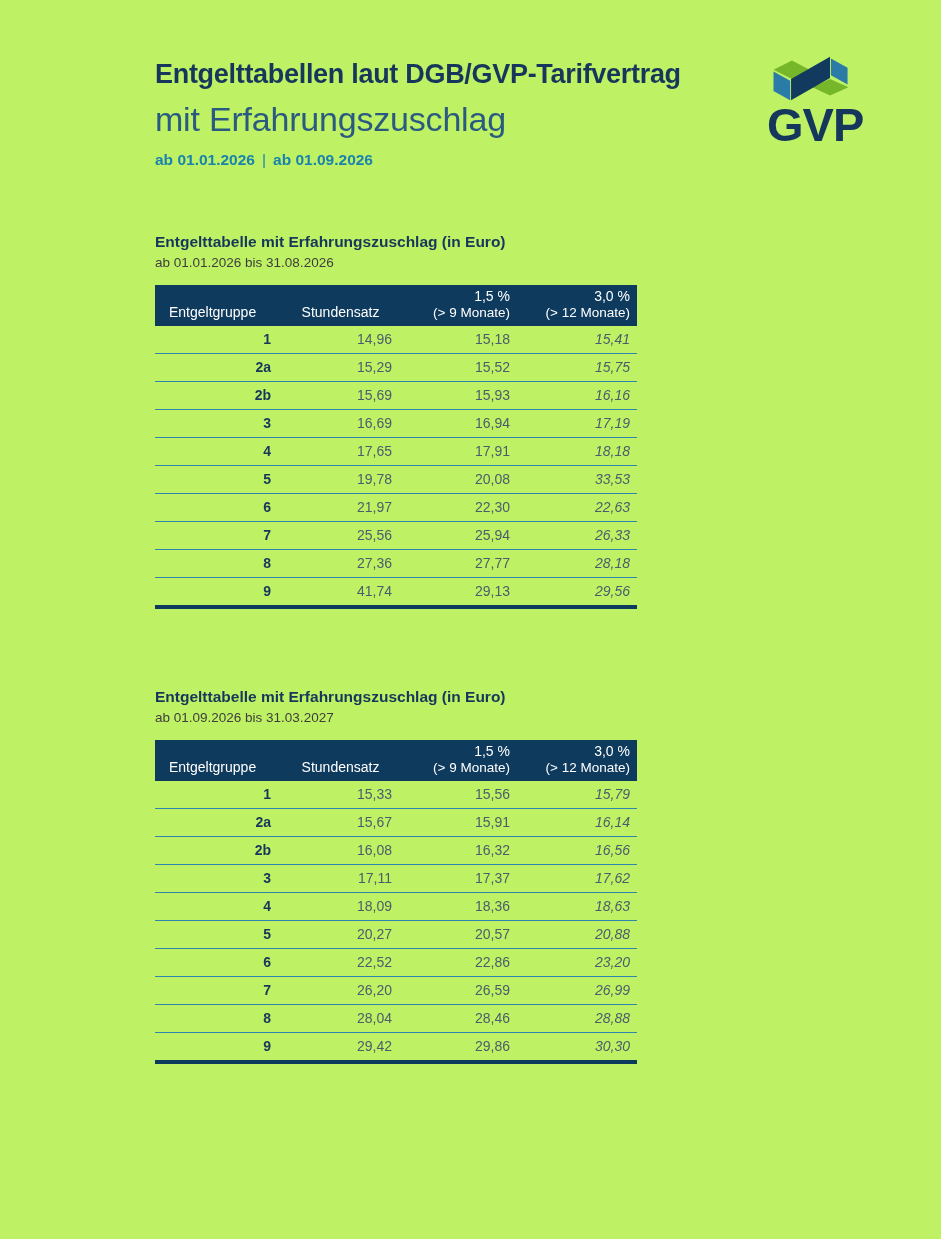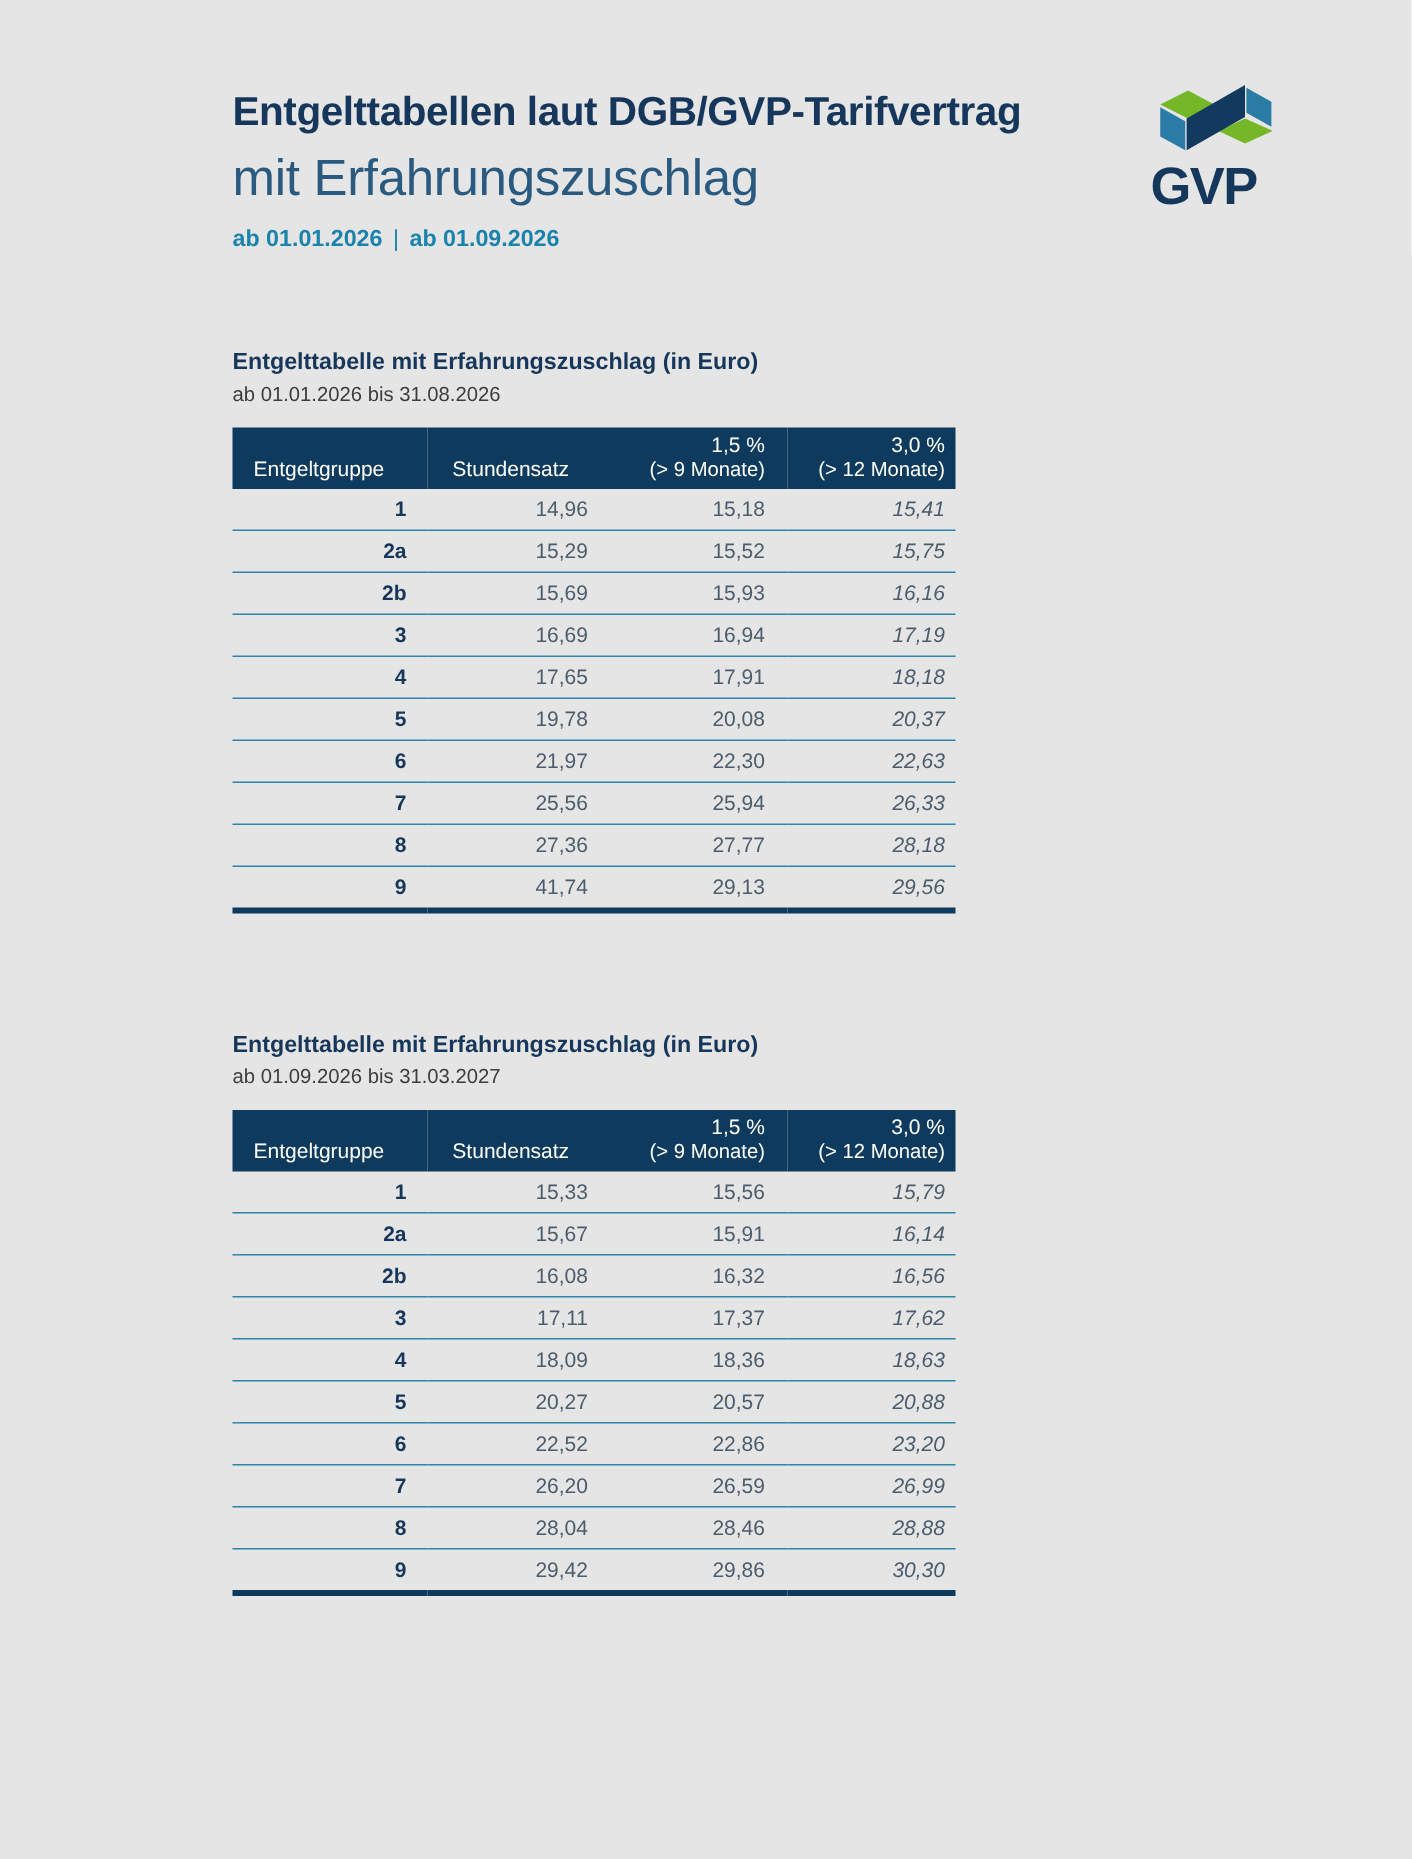--- a/index.html
+++ b/index.html
@@ -1,30 +1,30 @@
 <!DOCTYPE html>
 <html><head>
 <meta charset="utf-8">
 <style>
   * { margin:0; padding:0; box-sizing:border-box; }
   html,body { background:#fff; }
   body { font-family:"Liberation Sans","DejaVu Sans",sans-serif; }
-  .page { position:relative; width:941px; height:1239px; background:#e5e5e5; overflow:hidden; }
+  .page { position:relative; width:941px; height:1239px; background:#bef264; overflow:hidden; }
 
   
   .doc-header { position:absolute; left:155px; top:58px; width:620px; }
   .doc-title { font-size:27px; line-height:32px; font-weight:700; color:#16375b; letter-spacing:-0.3px; }
   .doc-subtitle { font-size:34px; line-height:32px; font-weight:300; color:#2a5a80; letter-spacing:-0.2px; margin-top:13px; }
   .doc-dates { margin-top:16px; font-size:15.5px; font-weight:700; color:#1a83ad; }
   .doc-dates .sep { margin:0 7px; font-weight:400; }
 
   
   .logo { position:absolute; left:767px; top:52px; width:92px; }
   .logo svg { display:block; }
-  .logo-wordmark { font-size:35px; line-height:40px; font-weight:700; color:#16375c; letter-spacing:-1px; margin-top:1px; }
+  .logo-wordmark { font-size:47px; line-height:40px; font-weight:700; color:#16375c; letter-spacing:-1px; margin-top:1px; }
 
   
   .table-section { position:absolute; left:155px; width:482px; }
   .section-1 { top:232px; }
   .section-2 { top:687px; }
   .table-title { font-size:15.5px; line-height:19px; font-weight:700; color:#16375b; }
   .table-subtitle { font-size:13.5px; line-height:17px; color:#3d3d3d; margin-top:3px; margin-bottom:14px; }
 
   table.wage-table { width:482px; border-collapse:collapse; table-layout:fixed; }
   .wage-table thead tr { background:#0e3a5d; height:41px; }
@@ -120,21 +120,21 @@
           <tr>
             <td class="c1">4</td>
             <td class="c2">17,65</td>
             <td class="c3">17,91</td>
             <td class="c4">18,18</td>
           </tr>
           <tr>
             <td class="c1">5</td>
             <td class="c2">19,78</td>
             <td class="c3">20,08</td>
-            <td class="c4">20,37</td>
+            <td class="c4">33,53</td>
           </tr>
           <tr>
             <td class="c1">6</td>
             <td class="c2">21,97</td>
             <td class="c3">22,30</td>
             <td class="c4">22,63</td>
           </tr>
           <tr>
             <td class="c1">7</td>
             <td class="c2">25,56</td>

